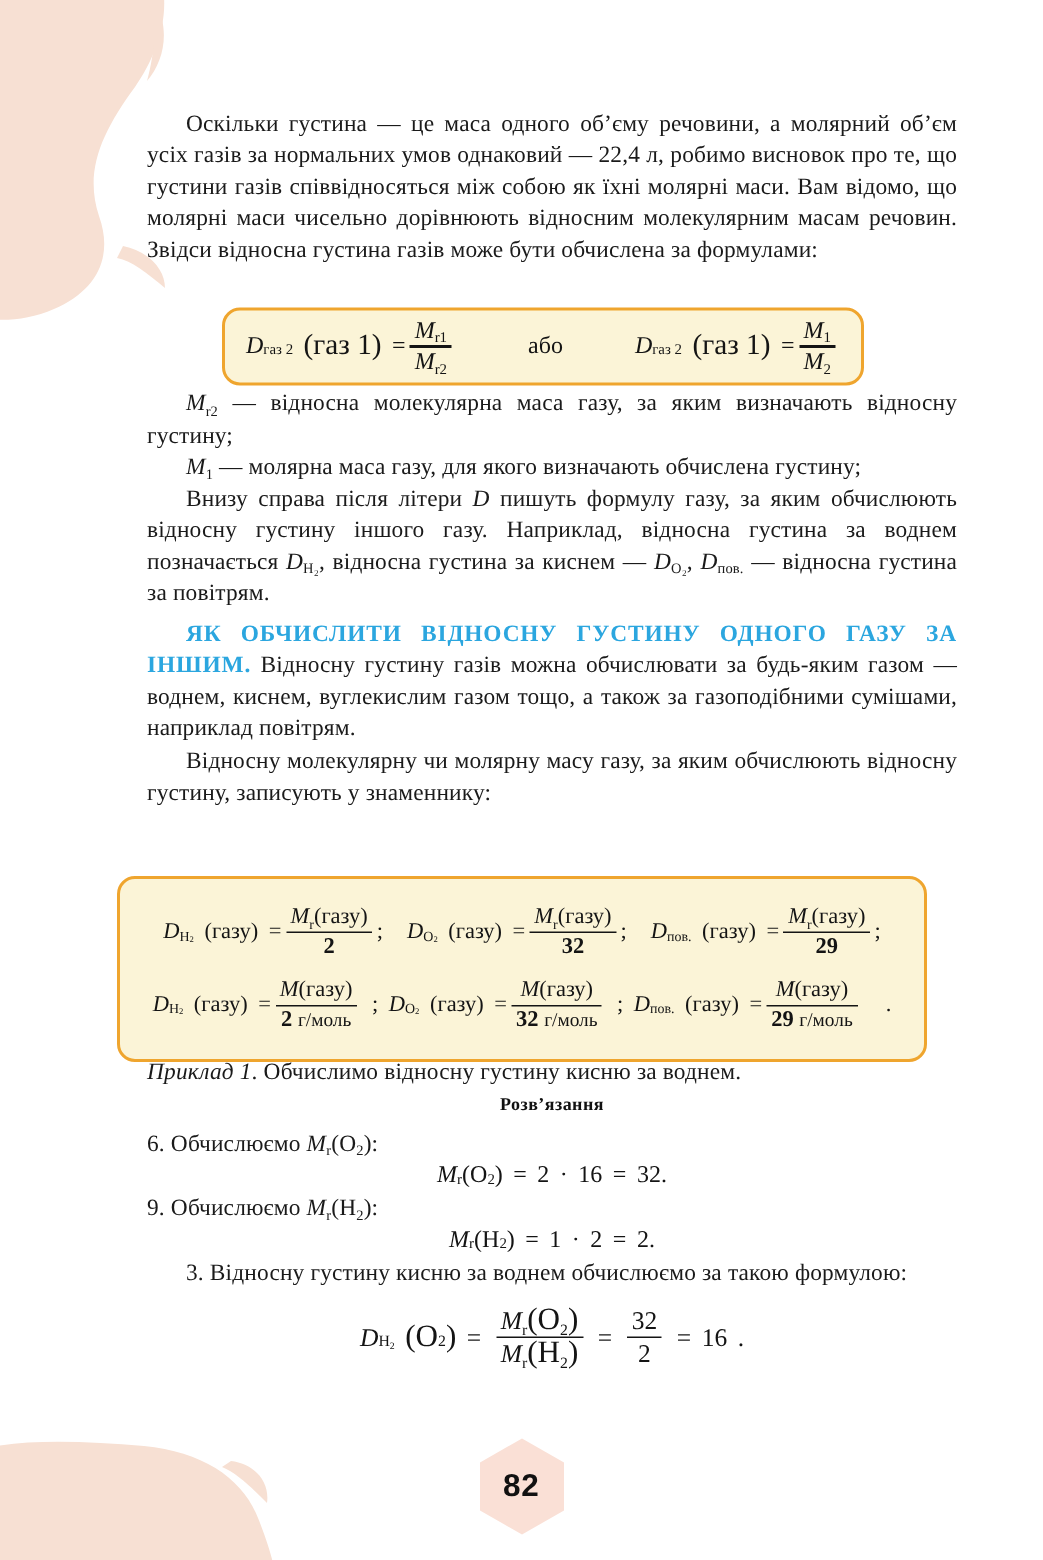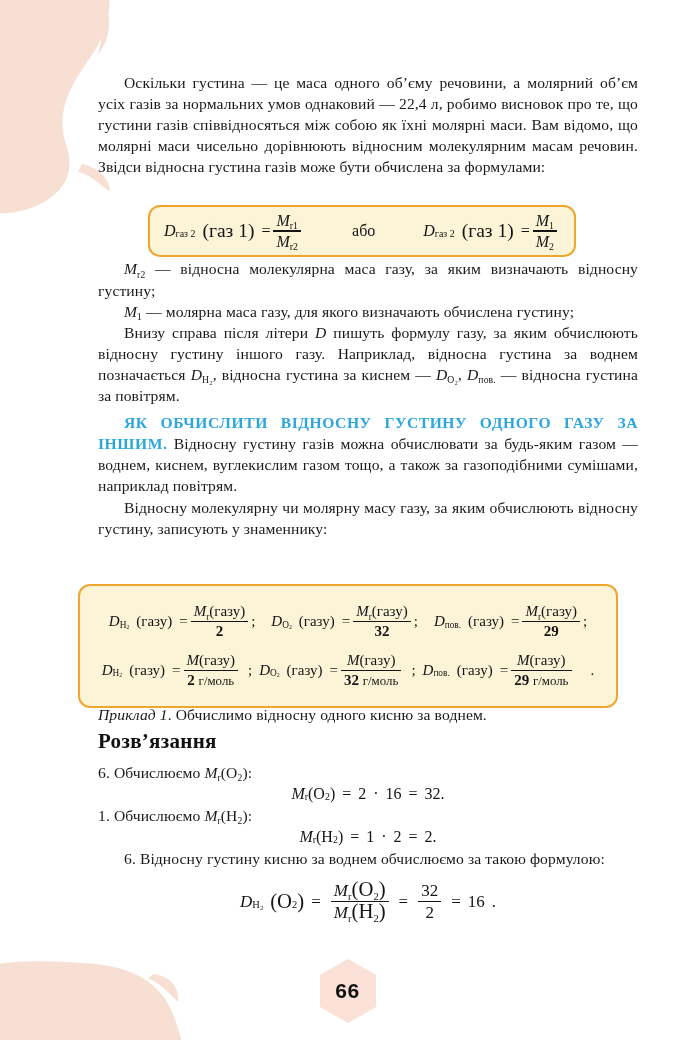--- a/index.html
+++ b/index.html
@@ -150,22 +150,23 @@
   .inline-math .up { font-style: normal; }
 
   
   .disp {
     text-align: center;
     margin: 0;
     padding: 2px 0;
   }
 
   .center-head {
+    text-align: center;
     font-weight: bold;
-    font-size: 21px;
+    font-size: 12px;
     margin: 0;
     letter-spacing: 0.3px;
     color: #111;
   }
   .ital-lead { font-style: italic; font-weight: normal; }
 
   
   #page-number {
     position: absolute;
     left: 50%;
@@ -227,21 +228,21 @@
     <p class="body indent"><span class="hdr-blue">ЯК ОБЧИСЛИТИ ВІДНОСНУ ГУСТИНУ ОДНОГО ГАЗУ ЗА ІНШИМ.</span><span> Відносну густину газів можна обчислювати за будь-яким газом — воднем, киснем, вуглекислим газом тощо, а також за газоподібними сумішами, наприклад повітрям.</span></p>
 
     <p class="body indent">Відносну молекулярну чи молярну масу газу, за яким обчислюють відносну густину, записують у знаменнику:</p>
 
     <div style="height:140px"></div>
 
     <p class="body hang">Розглянемо приклади.</p>
 
     <div class="sp4"></div>
 
-    <p class="body hang"><span class="ital-lead">Приклад 1</span><span>. Обчислимо відносну одного кисню за воднем.</span></p>
+    <p class="body hang"><span class="ital-lead">Приклад 1</span><span>. Обчислимо відносну густину кисню за воднем.</span></p>
 
     <div class="sp4"></div>
 
     <p class="center-head">Розв’язання</p>
 
     <div class="sp8"></div>
 
     <p class="body hang"><span>6. Обчислюємо </span><span class="inline-math"><span>M</span><sub>r</sub><span class="up">(O</span><sub>2</sub><span class="up">)</span></span><span>:</span></p>
 
     <div class="disp">
@@ -260,21 +261,21 @@
           <span class="gap-sm"></span>
         <span class="up">16</span>
           <span class="gap-sm"></span>
         <span class="up">=</span>
           <span class="gap-sm"></span>
         <span class="up">32</span>
           <span class="up">.</span>
       </span>
     </div>
 
-    <p class="body hang"><span>1. Обчислюємо </span><span class="inline-math"><span>M</span><sub>r</sub><span class="up">(H</span><sub>2</sub><span class="up">)</span></span><span>:</span></p>
+    <p class="body hang"><span>9. Обчислюємо </span><span class="inline-math"><span>M</span><sub>r</sub><span class="up">(H</span><sub>2</sub><span class="up">)</span></span><span>:</span></p>
 
     <div class="disp">
       <span class="math">
         <span class="it">M</span>
           <sub>r</sub>
           <span class="up">(H</span>
           <sub>2</sub>
           <span class="up">)</span>
         <span class="gap-sm"></span>
           <span class="up">=</span>
@@ -285,21 +286,21 @@
           <span class="gap-sm"></span>
         <span class="up">2</span>
           <span class="gap-sm"></span>
         <span class="up">=</span>
           <span class="gap-sm"></span>
         <span class="up">2</span>
           <span class="up">.</span>
       </span>
     </div>
 
-    <p class="body indent">6. Відносну густину кисню за воднем обчислюємо за такою формулою:</p>
+    <p class="body indent">3. Відносну густину кисню за воднем обчислюємо за такою формулою:</p>
 
     <div class="sp10"></div>
 
     <div class="disp">
       <span class="math" style="font-size:17px">
         <span class="it">D</span>
           <sub><span>H</span><sub style="top:0.3em">2</sub></sub>
         <span class="gap-sm"></span>
         <span class="up paren">(O</span>
           <sub>2</sub>
@@ -467,16 +468,16 @@
           <span class="up">.</span>
       </span>
     </div>
 
   </div>
 
   <div id="page-number">
     <svg class="hexshape" viewBox="0 0 62 68">
       <polygon points="31,2 59,18 59,50 31,66 3,50 3,18" fill="#fae0d6"></polygon>
     </svg>
-    <span class="num">66</span>
+    <span class="num">82</span>
   </div>
 
 </div>
 
 </body></html>

